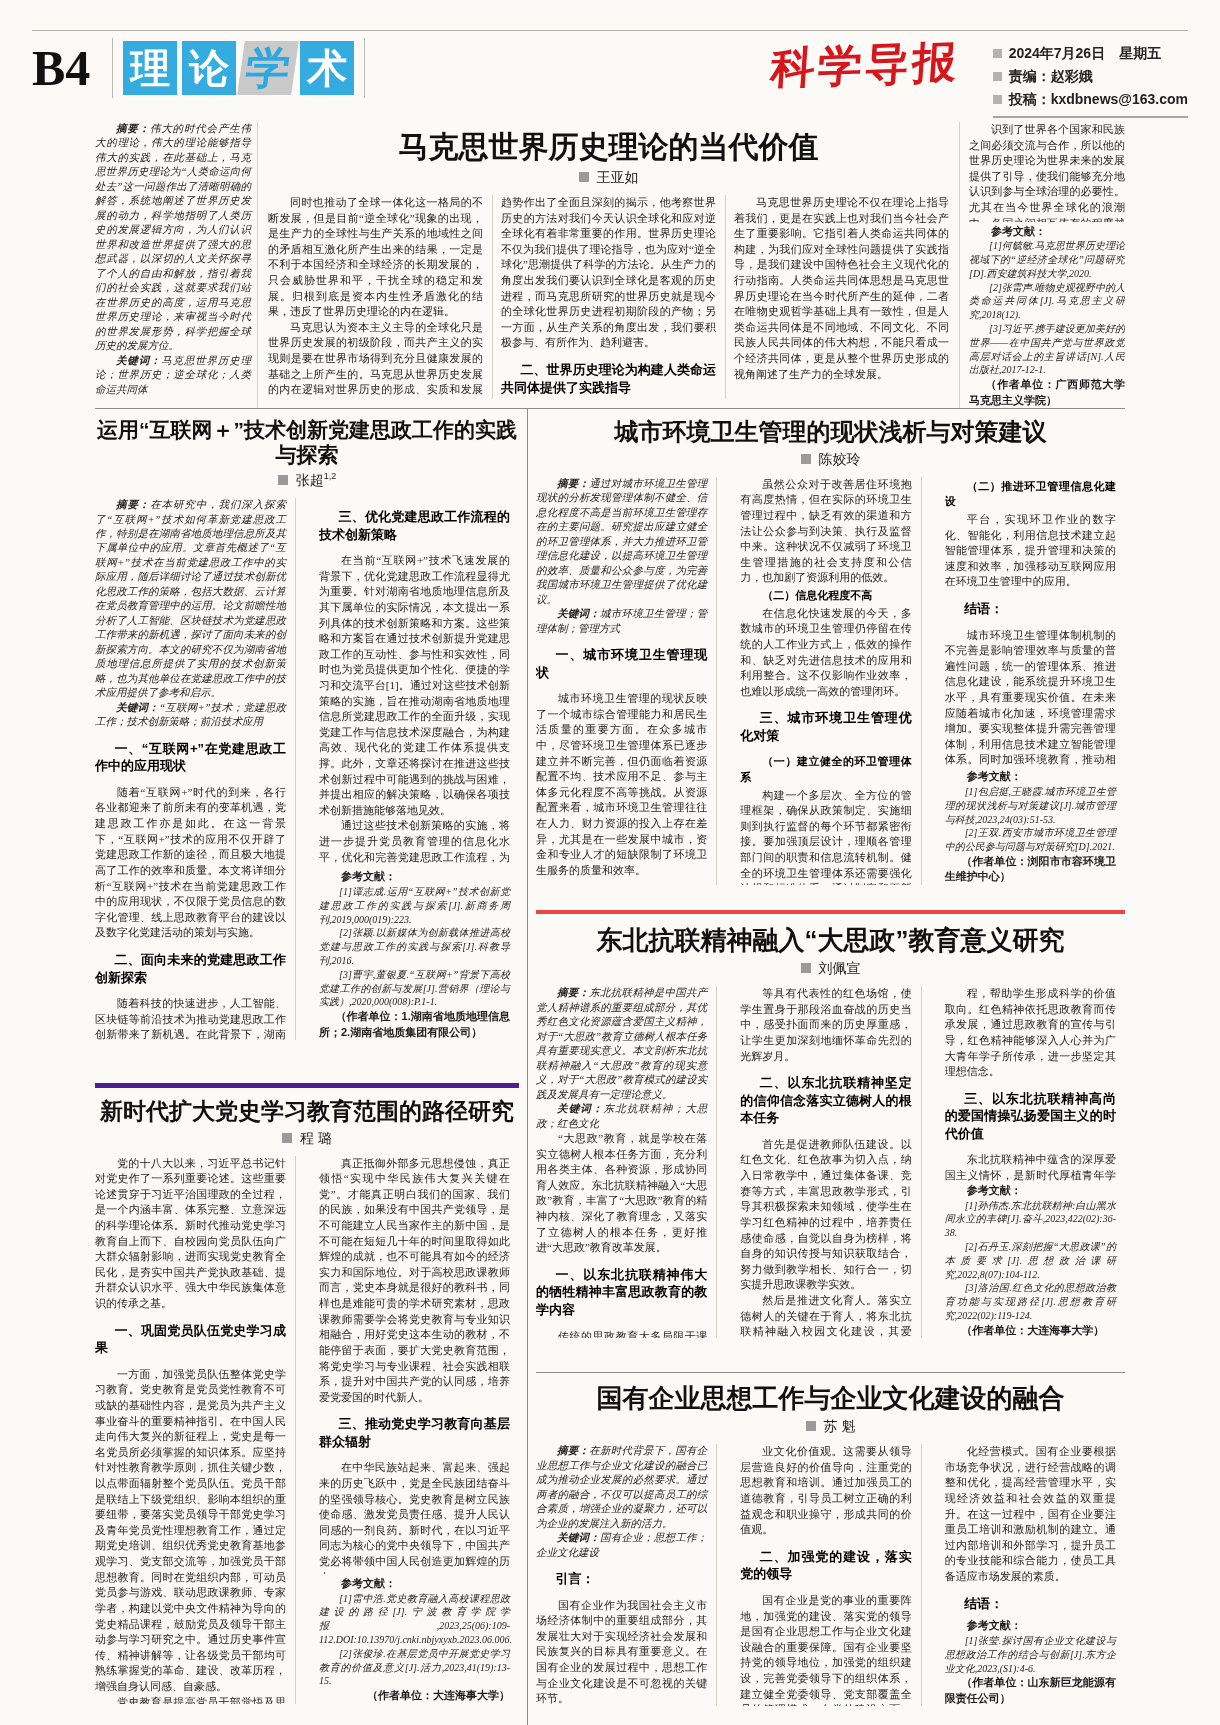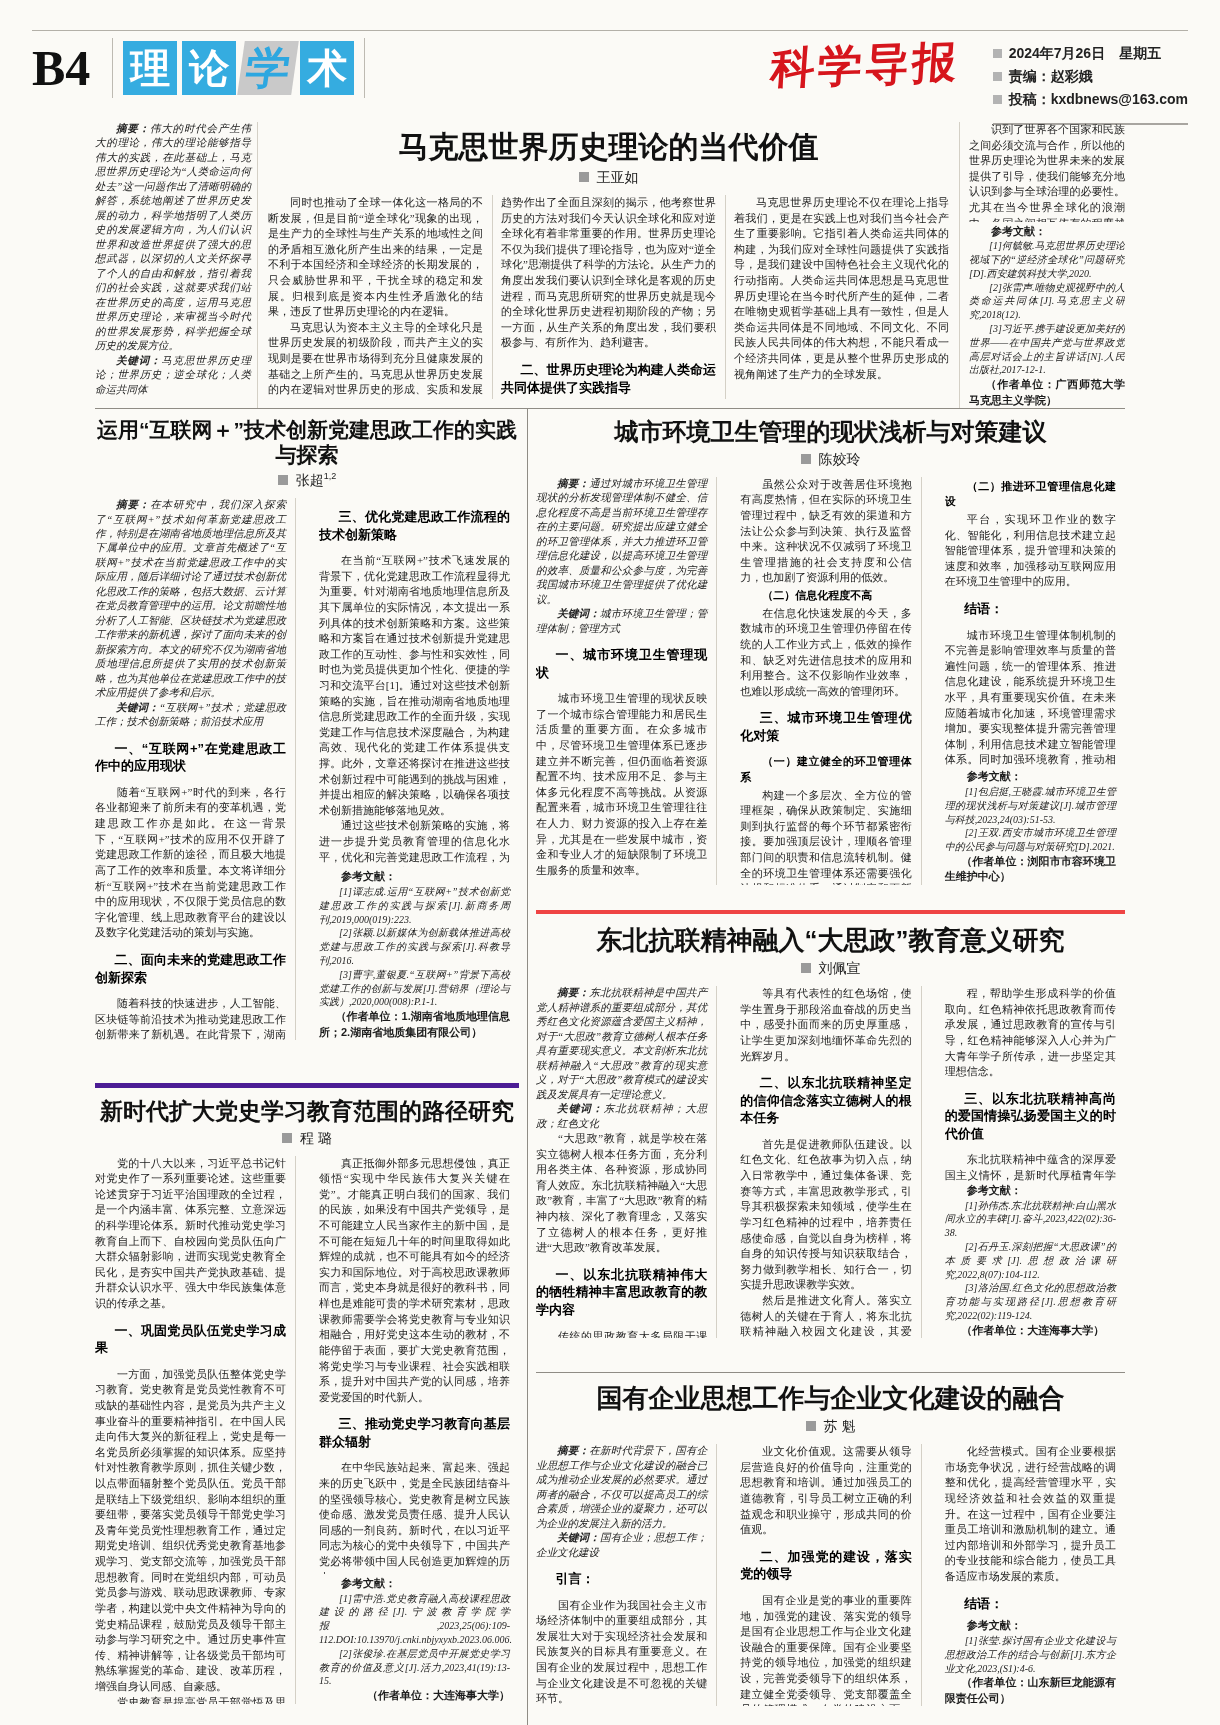--- a/index.html
+++ b/index.html
@@ -8,35 +8,35 @@
   
   .hdr{margin:30px 32px 0 32px;border-top:1px solid #b3b0a8;padding-top:7px;display:flex;justify-content:space-between;align-items:flex-start;height:80px;}
   .hdr-left{display:flex;align-items:center;}
   .page-no{font-size:50px;font-weight:bold;font-family:"Liberation Serif",serif;color:#111;line-height:1;margin-right:12px;}
   .vline{width:1px;height:60px;background:#bdbab2;margin:0 10px;}
   .tiles{display:flex;gap:5px;}
   .tile{width:54px;height:54px;background:#35ace0;color:#fff;font-family:"Liberation Sans","DejaVu Sans",sans-serif;font-weight:bold;font-size:40px;display:flex;align-items:center;justify-content:center;}
   .tile.alt{background:#c9c9c9;color:#2da7e0;transform:skewX(-8deg);font-size:44px;}
   .hdr-right{display:flex;align-items:flex-start;gap:34px;padding-top:4px;}
   .masthead{color:#d6151c;font-weight:bold;font-size:44px;line-height:1.1;letter-spacing:3px;transform:skewX(-6deg) rotate(-2deg);font-family:"Liberation Serif",serif;}
-  .pub-info{font-family:"Liberation Sans","DejaVu Sans",sans-serif;font-size:14px;font-weight:600;color:#222;line-height:1.65;border-bottom:2px solid #a8a5a0;padding-bottom:12px;}
+  .pub-info{font-family:"Liberation Sans","DejaVu Sans",sans-serif;font-size:14px;font-weight:600;color:#222;line-height:1.65;border-bottom:2px solid #a8a5a0;padding-bottom:5px;}
   .sq{display:inline-block;width:9px;height:9px;background:#b3b3b3;margin-right:7px;}
   
   .main{margin:0 95px;width:1030px;}
   .row2{display:flex;border-top:1px solid #8f8c85;}
   .half-l{width:424px;padding-right:8px;}
   .vdiv{width:1px;background:#8f8c85;}
   .half-r{flex:1;padding-left:8px;}
   
   .art{overflow:hidden;}
   .a-title{font-family:"Liberation Sans","DejaVu Sans",sans-serif;font-weight:bold;color:#111;text-align:center;margin:0 0 4px 0;line-height:1.2;}
   .byline{text-align:center;font-family:"Liberation Sans","DejaVu Sans",sans-serif;font-size:14px;color:#222;margin-bottom:8px;}
   .bsq{display:inline-block;width:10px;height:10px;background:#9a9a9a;margin-right:8px;}
   .byline sup{font-size:9px;}
-  .cols{display:flex;justify-content:flex-end;}
+  .cols{display:flex;}
   .cols > .c{flex:1;overflow:hidden;}
   .cols > .c + .c{border-left:1px solid #d4d0c6;padding-left:23px;}
   .cols > .c{padding-right:9px;}
   .tailwrap{display:flex;flex-direction:column;}
   .tailwrap > .fill{flex:1 1 auto;overflow:hidden;}
   .tailwrap > .tail{flex:0 0 auto;}
   
   .blk{margin:0;font-size:11px;line-height:1.42;text-align:justify;}
   .blk.p{text-indent:2em;}
   .blk.abs,.blk.kw{font-style:italic;font-size:10.5px;color:#222;text-indent:2em;line-height:1.38;}

